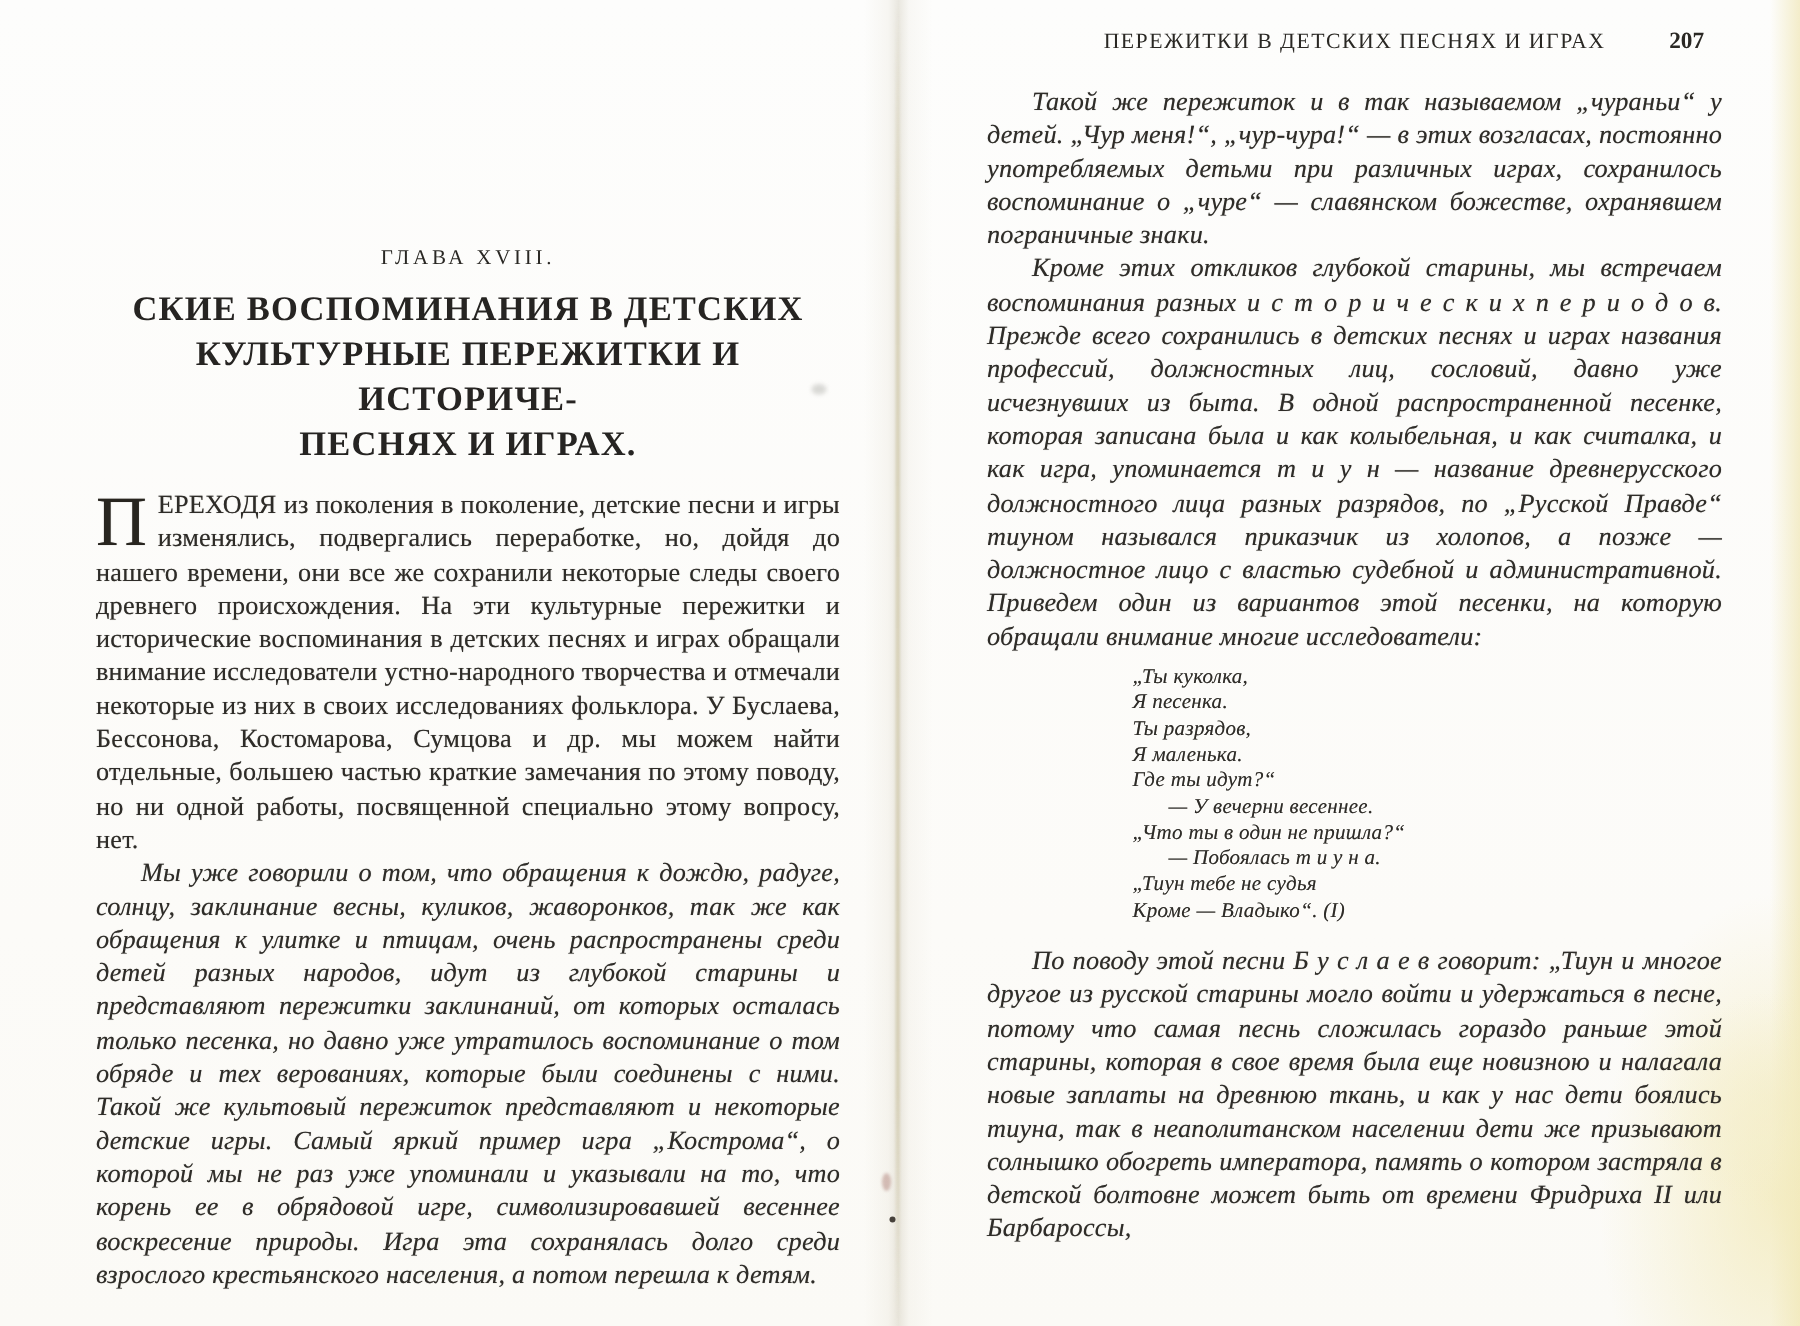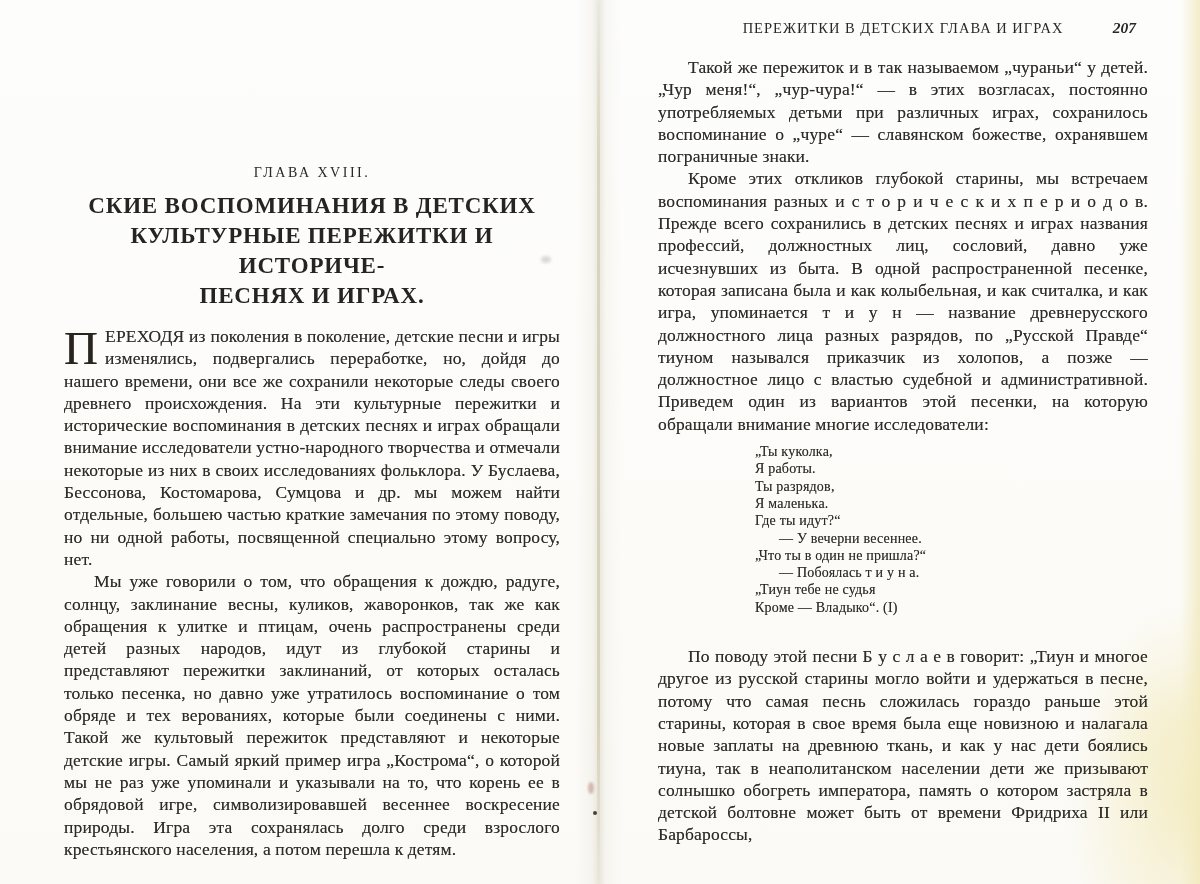--- a/index.html
+++ b/index.html
@@ -48,40 +48,41 @@
   }
   .title{
     text-align:center;font-weight:bold;font-size:23px;line-height:30px;
     letter-spacing:0.8px;margin:0 0 14px 0;color:#262422;
   }
   .body{
     font-size:17.5px;line-height:22.3px;text-align:justify;
     margin:0;letter-spacing:0.15px;
     text-shadow:0 0 0.5px rgba(42,38,32,0.55);
   }
-  .indent{text-indent:30px;}
+  .indent{text-indent:30px;font-style:italic;}
   .dropcap{
     float:left;font-size:47px;line-height:42px;height:42px;
     margin:2px 7px 0 0;color:#28251f;
     text-shadow:0 0 0.5px rgba(42,38,32,0.6);
   }
   .running-head{
     position:relative;text-align:center;
     font-size:14.5px;letter-spacing:1px;color:#2a2824;
     margin:0 0 19px 0;white-space:nowrap;
   }
   .page-num{
     position:absolute;right:12px;top:-1px;
-    font-style:italic;font-weight:bold;font-size:15.5px;letter-spacing:0;
+    font-weight:bold;font-size:15.5px;letter-spacing:0;
   }
   .verse{
-    margin:8px 0 29px 97px;
+    margin:8px 0 13px 97px;
     font-size:14px;line-height:17.3px;text-align:left;
     letter-spacing:0.2px;
     text-shadow:0 0 0.4px rgba(42,38,32,0.5);
+    font-style:italic;
   }
   .verse-line{white-space:nowrap;}
   .verse-line.ind{padding-left:24px;}
 </style>
 </head>
 <body>
 
 <div class="scan">
 
   <div class="gutter"></div>
@@ -99,28 +100,28 @@
       <div>СКИЕ ВОСПОМИНАНИЯ В ДЕТСКИХ</div>
       <div>КУЛЬТУРНЫЕ ПЕРЕЖИТКИ И ИСТОРИЧЕ-</div>
       <div>ПЕСНЯХ И ИГРАХ.</div>
     </div>
     <p class="body"><span class="dropcap">П</span><span>ЕРЕХОДЯ</span><span> из поколения в поколение, детские песни и игры изменялись, подвергались переработке, но, дойдя до нашего времени, они все же сохранили некоторые следы своего древнего происхождения. На эти культурные пережитки и исторические воспоминания в детских песнях и играх обращали внимание исследователи устно-народного творчества и отмечали некоторые из них в своих исследованиях фольклора. У Буслаева, Бессонова, Костомарова, Сумцова и др. мы можем найти отдельные, большею частью краткие замечания по этому поводу, но ни одной работы, посвященной специально этому вопросу, нет.</span></p>
     <p class="body indent">Мы уже говорили о том, что обращения к дождю, радуге, солнцу, заклинание весны, куликов, жаворонков, так же как обращения к улитке и птицам, очень распространены среди детей разных народов, идут из глубокой старины и представляют пережитки заклинаний, от которых осталась только песенка, но давно уже утратилось воспоминание о том обряде и тех верованиях, которые были соединены с ними. Такой же культовый пережиток представляют и некоторые детские игры. Самый яркий пример игра „Кострома“, о которой мы не раз уже упоминали и указывали на то, что корень ее в обрядовой игре, символизировавшей весеннее воскресение природы. Игра эта сохранялась долго среди взрослого крестьянского населения, а потом перешла к детям.</p>
   </div>
 
   <div class="page page-right">
     <div class="running-head">
-      <span>ПЕРЕЖИТКИ В ДЕТСКИХ ГЛАВА И ИГРАХ</span>
+      <span>ПЕРЕЖИТКИ В ДЕТСКИХ ПЕСНЯХ И ИГРАХ</span>
       <span class="page-num">207</span>
     </div>
     <p class="body indent">Такой же пережиток и в так называемом „чураньи“ у детей. „Чур меня!“, „чур-чура!“ — в этих возгласах, постоянно употребляемых детьми при различных играх, сохранилось воспоминание о „чуре“ — славянском божестве, охранявшем пограничные знаки.</p>
     <p class="body indent">Кроме этих откликов глубокой старины, мы встречаем воспоминания разных и с т о р и ч е с к и х  п е р и о д о в. Прежде всего сохранились в детских песнях и играх названия профессий, должностных лиц, сословий, давно уже исчезнувших из быта. В одной распространенной песенке, которая записана была и как колыбельная, и как считалка, и как игра, упоминается т и у н — название древнерусского должностного лица разных разрядов, по „Русской Правде“ тиуном назывался приказчик из холопов, а позже — должностное лицо с властью судебной и административной. Приведем один из вариантов этой песенки, на которую обращали внимание многие исследователи:</p>
     <div class="verse">
       <div class="verse-line">„Ты куколка,</div>
-      <div class="verse-line">Я работы.</div>
+      <div class="verse-line">Я песенка.</div>
       <div class="verse-line">Ты разрядов,</div>
       <div class="verse-line">Я маленька.</div>
       <div class="verse-line">Где ты идут?“</div>
       <div class="verse-line ind">— У вечерни весеннее.</div>
       <div class="verse-line">„Что ты в один не пришла?“</div>
       <div class="verse-line ind">— Побоялась т и у н а.</div>
       <div class="verse-line">„Тиун тебе не судья</div>
       <div class="verse-line">Кроме — Владыко“. (I)</div>
     </div>
     <p class="body indent">По поводу этой песни Б у с л а е в говорит: „Тиун и многое другое из русской старины могло войти и удержаться в песне, потому что самая песнь сложилась гораздо раньше этой старины, которая в свое время была еще новизною и налагала новые заплаты на древнюю ткань, и как у нас дети боялись тиуна, так в неаполитанском населении дети же призывают солнышко обогреть императора, память о котором застряла в детской болтовне может быть от времени Фридриха II или Барбароссы,</p>

